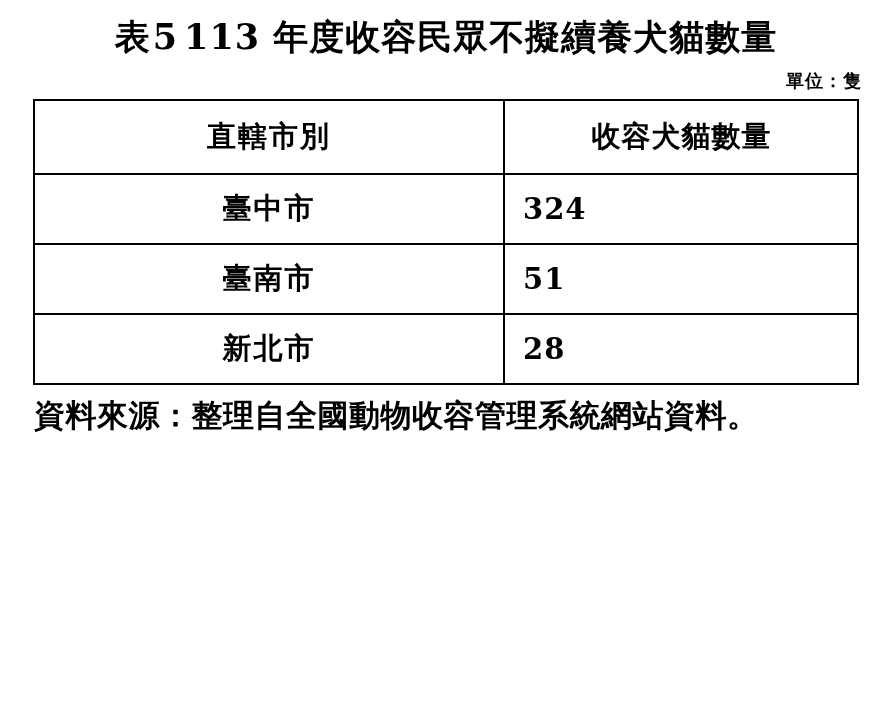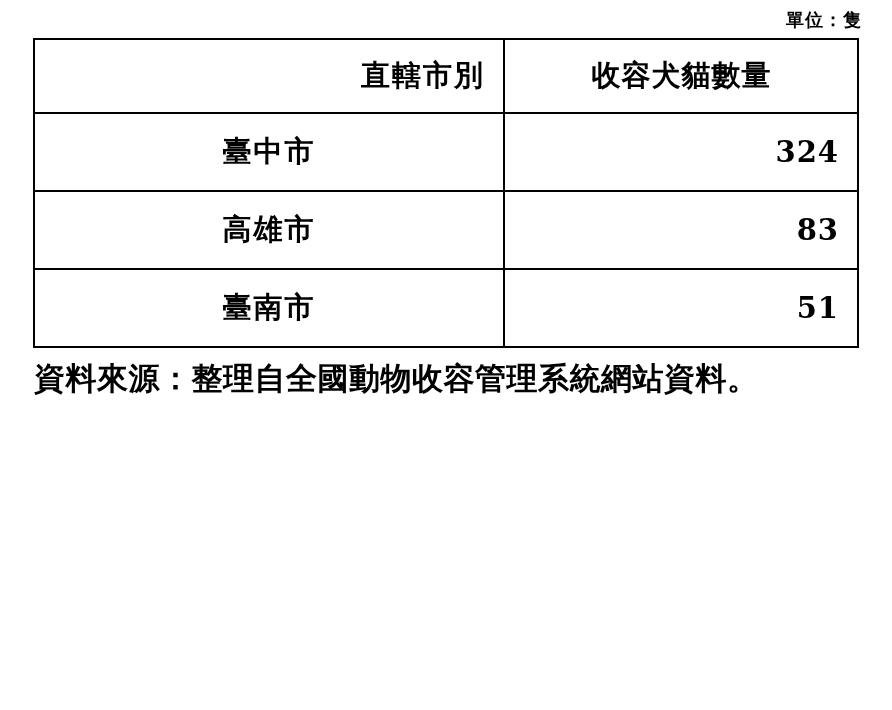--- a/index.html
+++ b/index.html
@@ -41,72 +41,73 @@
     letter-spacing: 1px;
   }
   table.data-table {
     border-collapse: collapse;
     margin: 0 auto;
     width: 824px;
     table-layout: fixed;
   }
   table.data-table td {
     border: 2px solid #000000;
-    height: 78px;
+    height: 70px;
     font-size: 29px;
     font-weight: bold;
     padding: 0 18px;
     box-sizing: border-box;
   }
   td.col-region {
     width: 470px;
     text-align: center;
     letter-spacing: 2px;
   }
   td.col-count {
     width: 354px;
-    text-align: right;
     letter-spacing: 1px;
   }
   tr.header-row td {
     height: 74px;
-    text-align: right;
   }
   .source {
     font-size: 31px;
     font-weight: bold;
     margin: 10px 0 0 34px;
     letter-spacing: 0.5px;
     white-space: nowrap;
   }
 </style>
 </head>
 <body>
 
 <div class="page">
 
+  <div class="title">
+    <span>表</span><span class="title-num">5</span><span>113 年度收容民眾不擬續養犬貓數量</span>
+  </div>
 
   <div class="unit-line">單位：隻</div>
 
   <table class="data-table">
     <tbody>
       <tr class="header-row">
         <td class="col-region">直轄市別</td>
         <td class="col-count" style="text-align:center;padding-left:19px;">收容犬貓數量</td>
       </tr>
       <tr>
         <td class="col-region">臺中市</td>
         <td class="col-count">324</td>
       </tr>
       <tr>
-        <td class="col-region">高雄市</td>
-        <td class="col-count">83</td>
+        <td class="col-region">臺南市</td>
+        <td class="col-count">51</td>
       </tr>
       <tr>
-        <td class="col-region">臺南市</td>
-        <td class="col-count">51</td>
+        <td class="col-region">新北市</td>
+        <td class="col-count">28</td>
       </tr>
     </tbody>
   </table>
 
   <div class="source">資料來源：整理自全國動物收容管理系統網站資料。</div>
 
 </div>
 
 </body></html>

